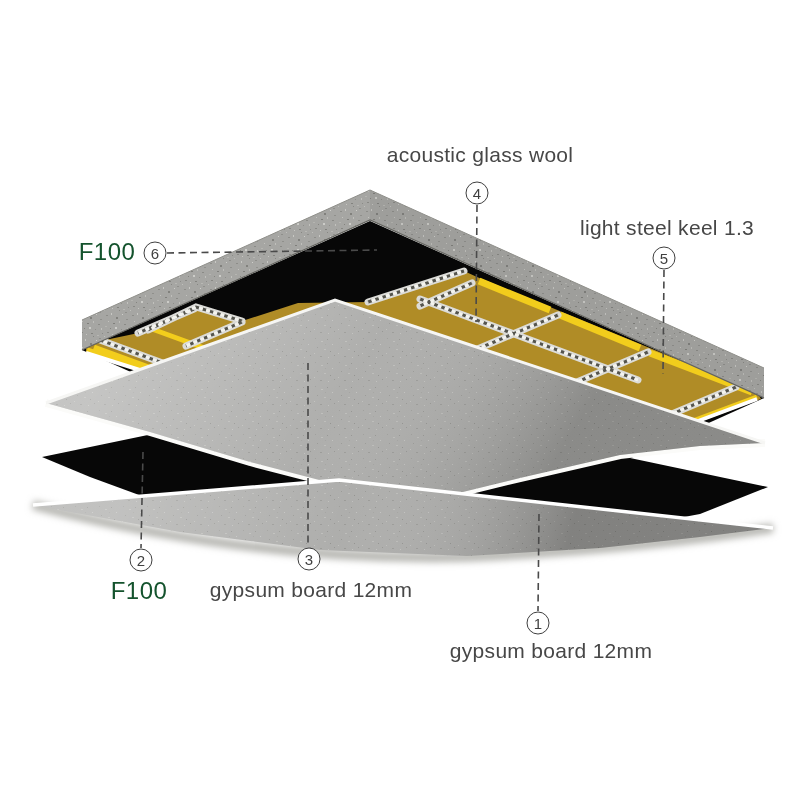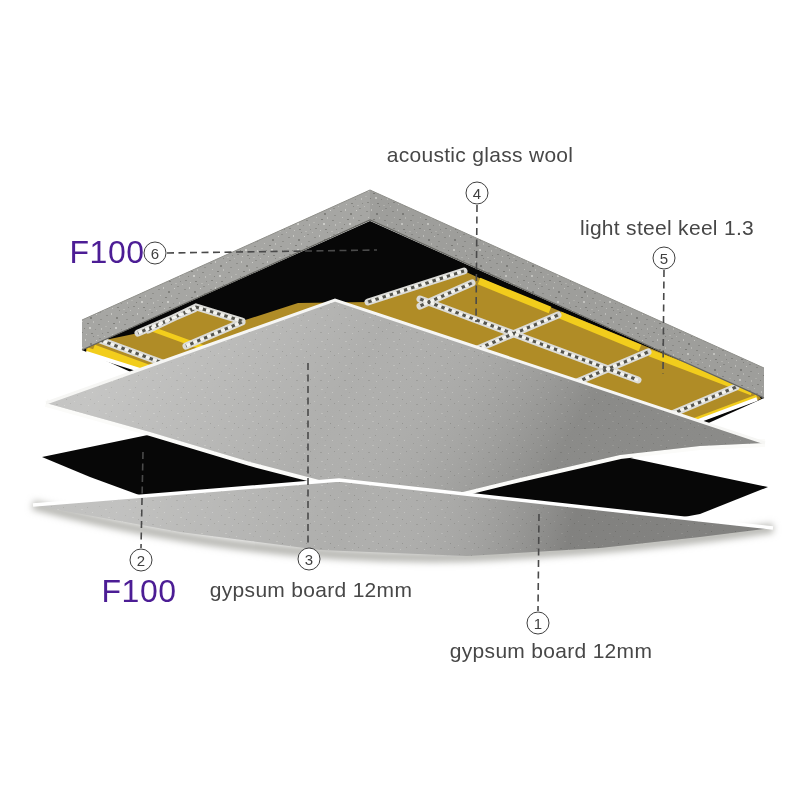--- a/index.html
+++ b/index.html
@@ -1,21 +1,21 @@
 <!DOCTYPE html>
 <html><head>
 <meta charset="utf-8">
 <style>
   html,body{margin:0;padding:0;background:#ffffff;}
   #stage{position:relative;width:800px;height:800px;background:#ffffff;overflow:hidden;
          font-family:"Liberation Sans","DejaVu Sans",sans-serif;}
   #art{position:absolute;left:0;top:0;}
   .lbl{position:absolute;transform:translate(-50%,-50%);white-space:nowrap;
        color:#474747;font-size:21px;letter-spacing:0.3px;}
-  .lbl.blue{color:#4c1d95;font-size:32px;letter-spacing:0.5px;}
+  .lbl.blue{color:#14532d;font-size:24px;letter-spacing:0.5px;}
   .co{position:absolute;transform:translate(-50%,-50%);width:23px;height:23px;
       box-sizing:border-box;border:1.6px solid #3f3f3f;border-radius:50%;
       background:#ffffff;display:flex;align-items:center;justify-content:center;
       font-size:15px;color:#3f3f3f;line-height:1;}
   .keel-base{stroke:#dcdcd8;stroke-width:7;fill:none;stroke-linecap:round;}
   .keel-dark{stroke:#55554e;stroke-width:3;fill:none;stroke-dasharray:4 3.5;}
   .keel-lite{stroke:#f3f3ee;stroke-width:3;fill:none;stroke-dasharray:4 3.5;stroke-dashoffset:3.7;}
   .leader{stroke:#4a4a4a;stroke-width:1.6;fill:none;stroke-dasharray:7 4.5;}
 </style>
 </head>

